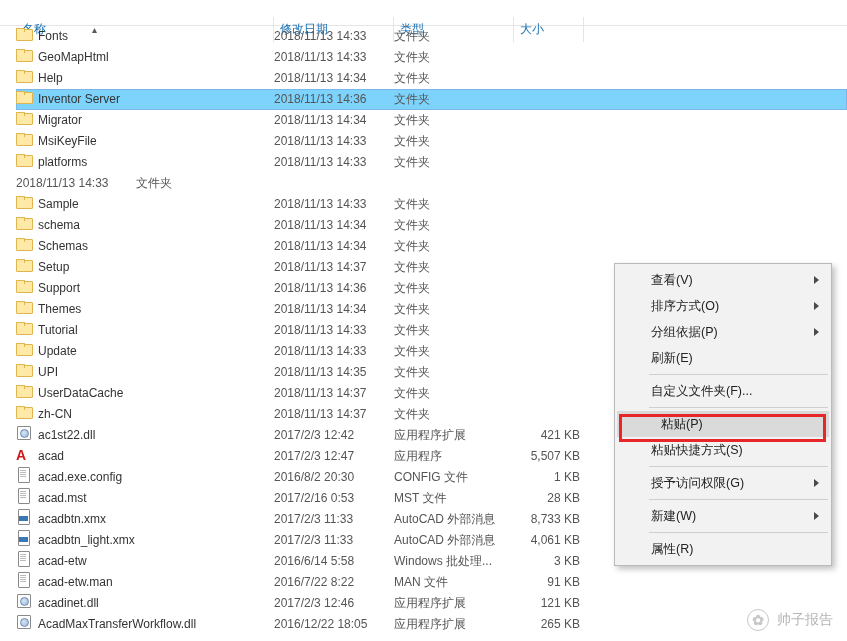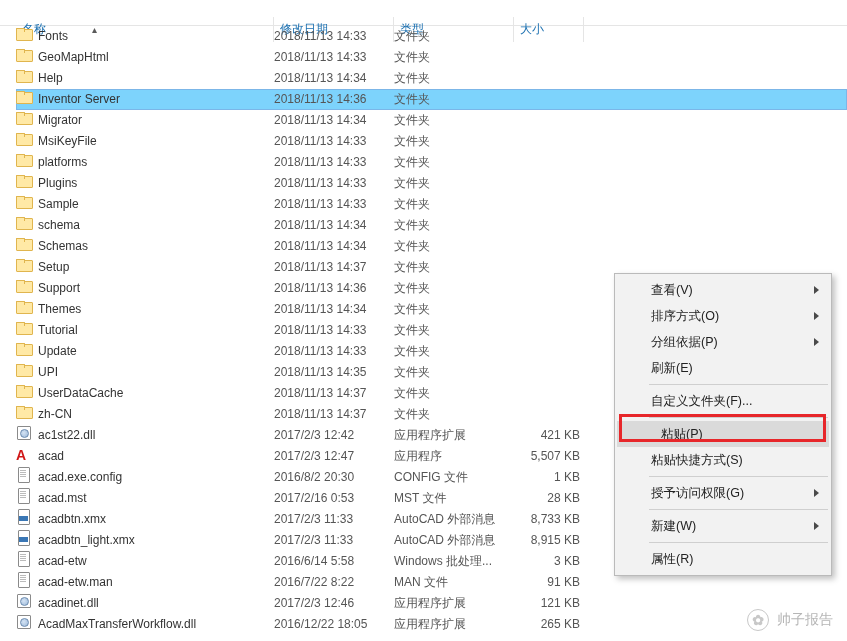--- a/index.html
+++ b/index.html
@@ -92,21 +92,21 @@
     background:#fff; border:1px solid #8a8a8a; border-radius:1px;
   }
   .ico-xmx::after{
     content:""; position:absolute; left:3px; top:7px; width:9px; height:5px;
     background:#3a77b5;
   }
 
   
   .ctx {
     position:absolute;
-    left:614px; top:273px;
+    left:614px; top:263px;
     width:218px;
     background:#f2f2f2;
     border:1px solid #bababa;
     box-shadow:3px 3px 6px rgba(0,0,0,.25);
     padding:3px 2px;
     font-size:12.5px;
   }
   .ctx-item{
     display:flex; align-items:center; justify-content:space-between;
     height:26px; padding:0 26px 0 34px;
@@ -214,24 +214,20 @@
     <div class="row">
       <div class="c-name">
         <span class="ico ico-folder"></span>
         <span>platforms</span>
       </div>
       <div class="c-date">2018/11/13 14:33</div>
       <div class="c-type">文件夹</div>
       <div class="c-size"></div>
     </div>
     <div class="row">
-      <div class="c-name">
-        <span class="ico ico-folder"></span>
-        <span>Plugins</span>
-      </div>
       <div class="c-date">2018/11/13 14:33</div>
       <div class="c-type">文件夹</div>
       <div class="c-size"></div>
     </div>
     <div class="row">
       <div class="c-name">
         <span class="ico ico-folder"></span>
         <span>Sample</span>
       </div>
       <div class="c-date">2018/11/13 14:33</div>
@@ -373,21 +369,21 @@
       <div class="c-type">AutoCAD 外部消息</div>
       <div class="c-size">8,733 KB</div>
     </div>
     <div class="row">
       <div class="c-name">
         <span class="ico ico-xmx"></span>
         <span>acadbtn_light.xmx</span>
       </div>
       <div class="c-date">2017/2/3 11:33</div>
       <div class="c-type">AutoCAD 外部消息</div>
-      <div class="c-size">8,915 KB</div>
+      <div class="c-size">4,061 KB</div>
     </div>
     <div class="row">
       <div class="c-name">
         <span class="ico ico-file"></span>
         <span>acad-etw</span>
       </div>
       <div class="c-date">2016/6/14 5:58</div>
       <div class="c-type">Windows 批处理...</div>
       <div class="c-size">3 KB</div>
     </div>

